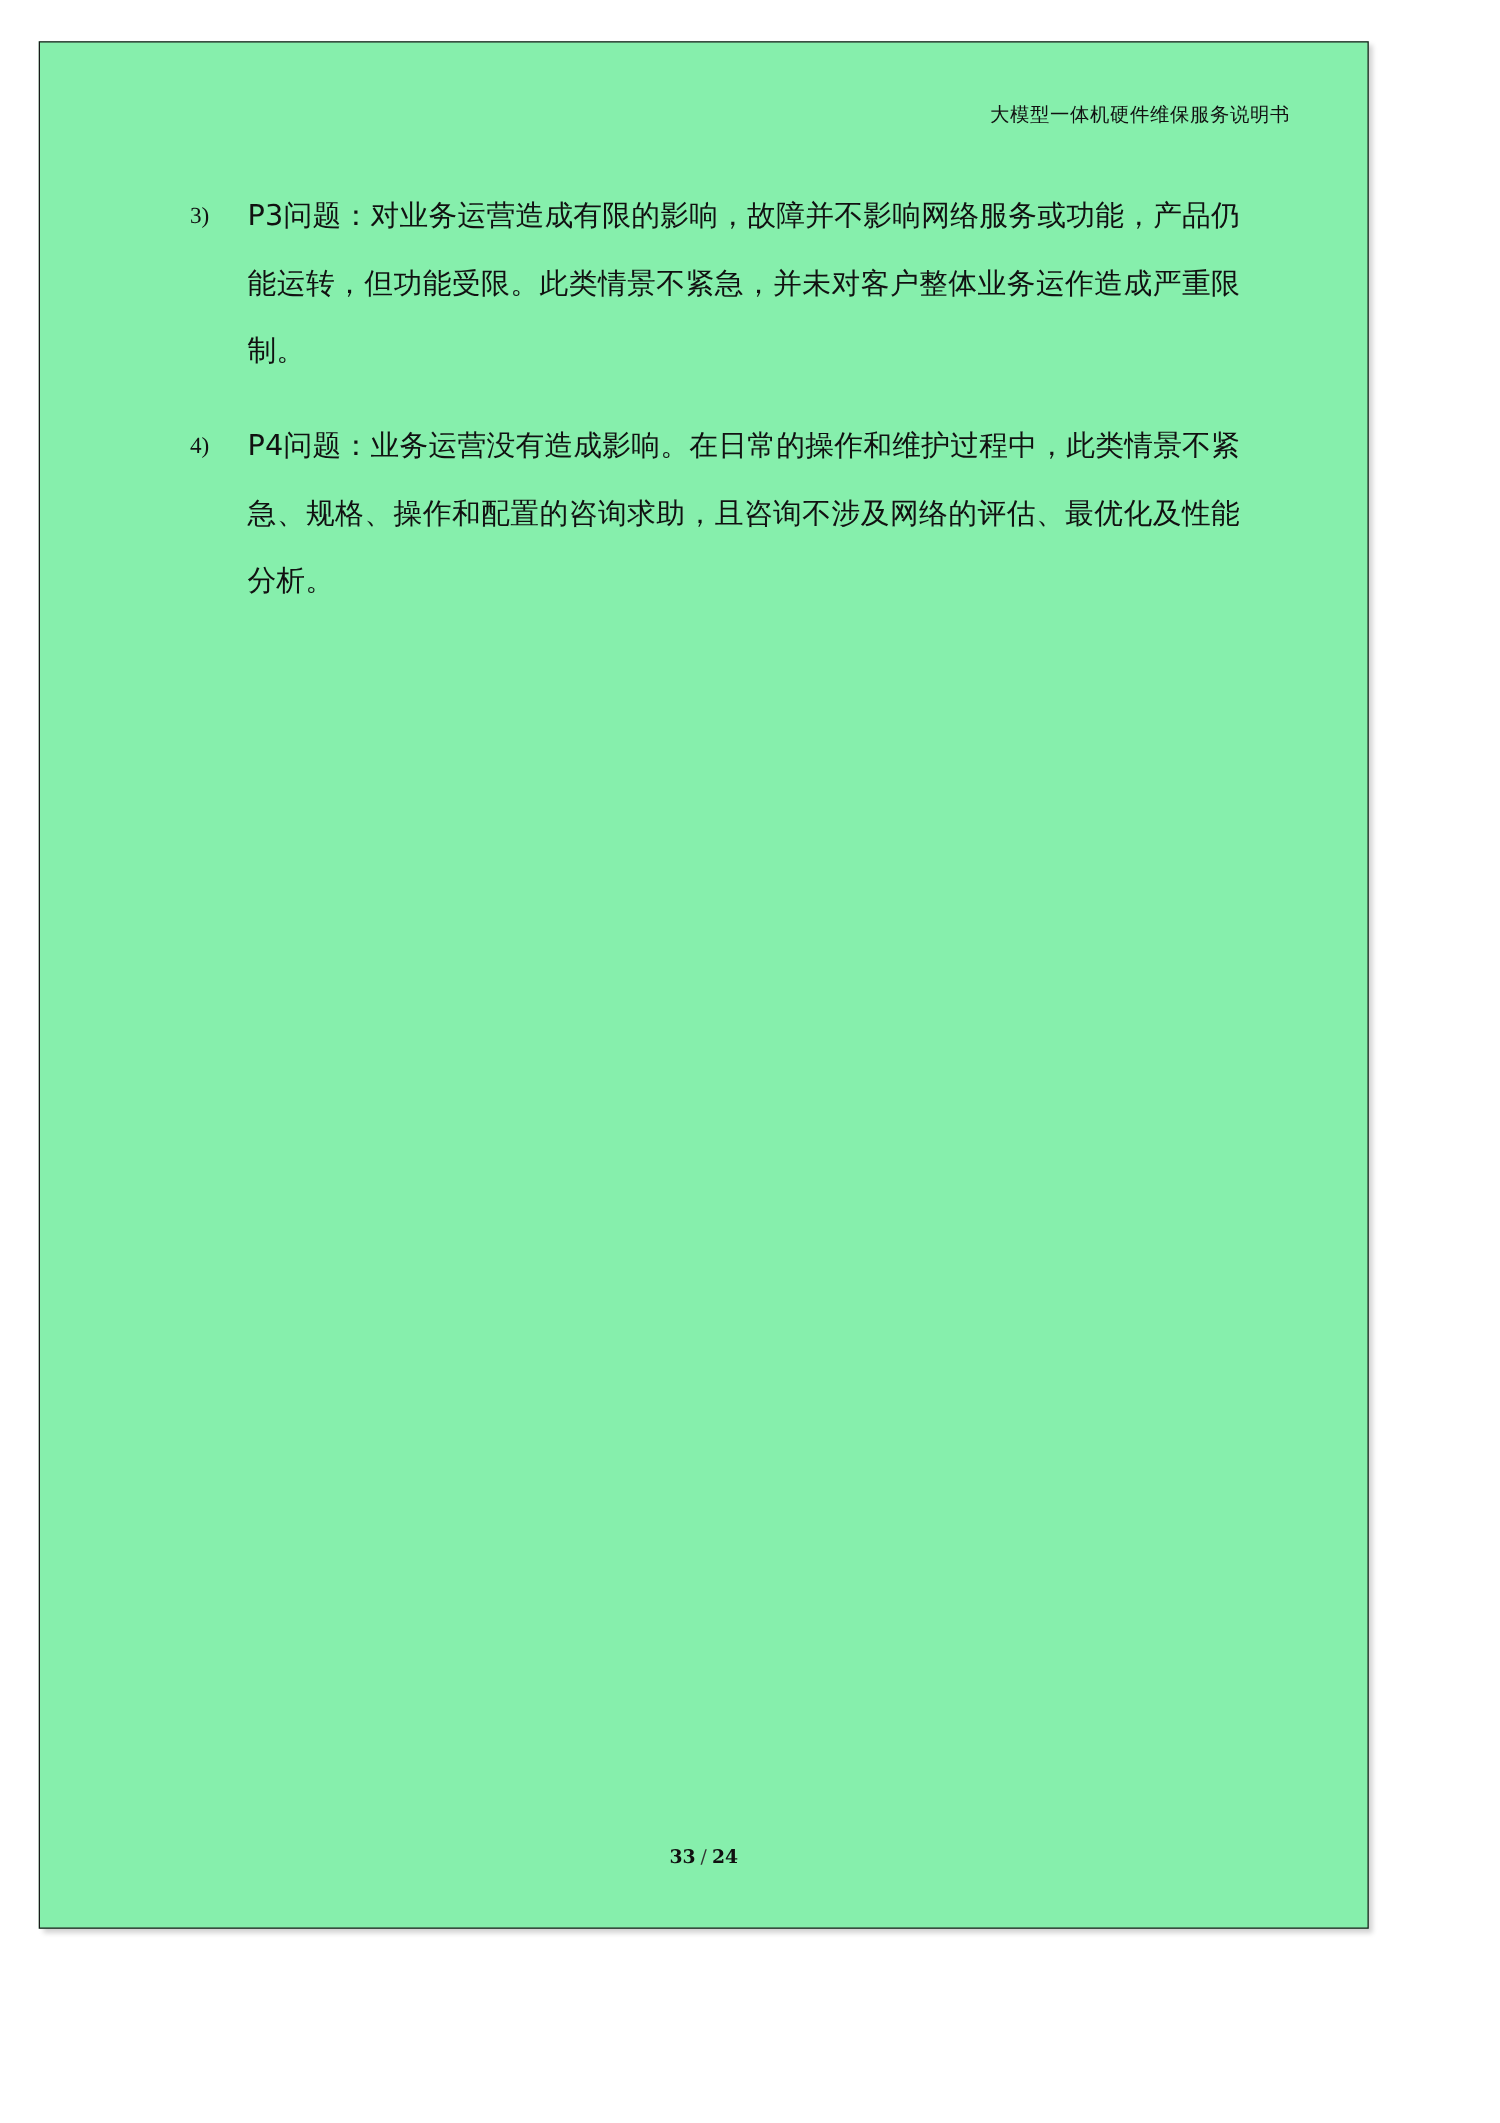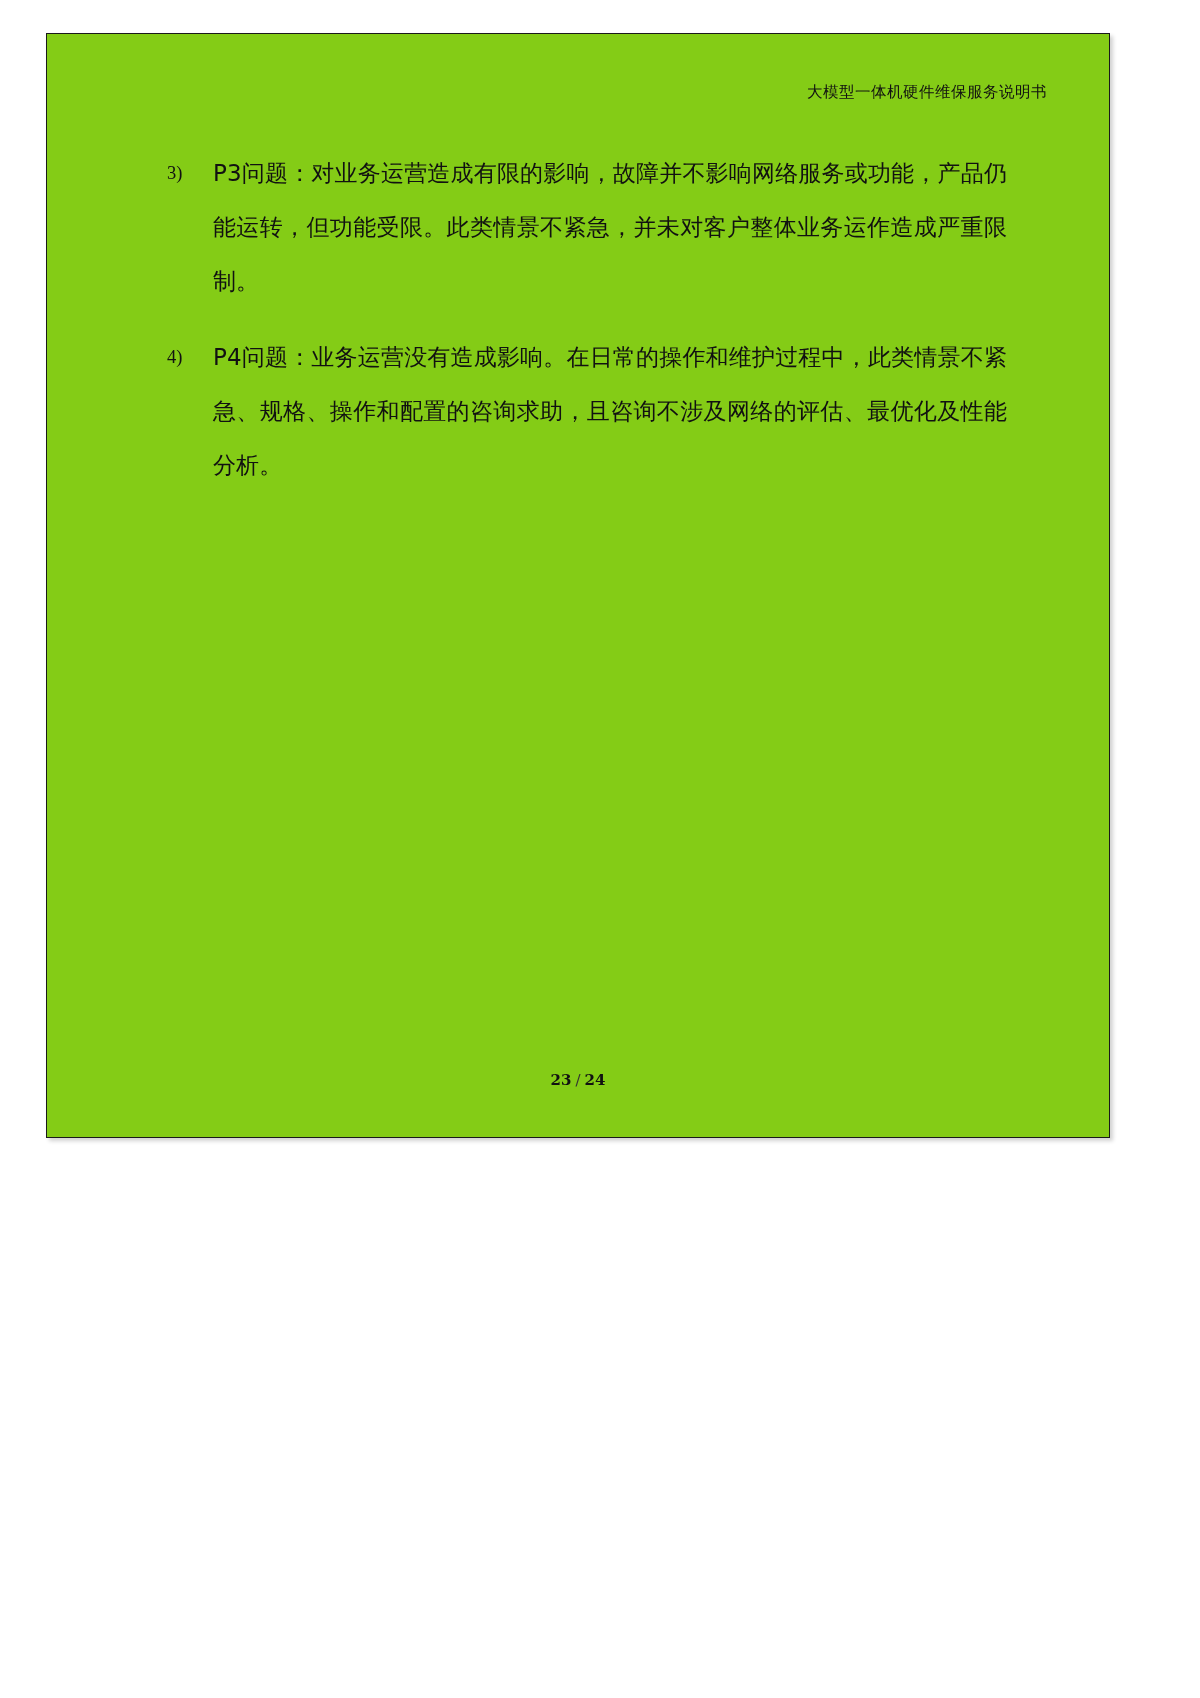--- a/index.html
+++ b/index.html
@@ -8,25 +8,25 @@
     background: #ffffff;
   }
   body {
     width: 1200px;
     height: 1698px;
     font-family: "Liberation Serif", serif;
     position: relative;
   }
   .page {
     position: absolute;
-    left: 46px;
+    left: 31px;
     top: 33px;
     width: 1064px;
-    height: 1105px;
-    background: #84cc16;
+    height: 1510px;
+    background: #86efac;
     border: 1.5px solid #1a1a1a;
     box-sizing: border-box;
     box-shadow: 3px 3px 4px rgba(0,0,0,0.18);
   }
   .page-inner {
     position: absolute;
     left: 0;
     top: 0;
     right: 0;
     bottom: 0;
@@ -111,17 +111,17 @@
       </div>
 
       <div class="list-item">
         <div class="marker">4)</div>
         <div class="para">P4问题：业务运营没有造成影响。在日常的操作和维护过程中，此类情景不紧急、规格、操作和配置的咨询求助，且咨询不涉及网络的评估、最优化及性能分析。</div>
       </div>
 
     </div>
 
     <div class="footer">
-      <span class="pg-cur">23</span><span class="pg-sep">/</span><span class="pg-total">24</span>
+      <span class="pg-cur">33</span><span class="pg-sep">/</span><span class="pg-total">24</span>
     </div>
 
   </div>
 </div>
 
 </body></html>

